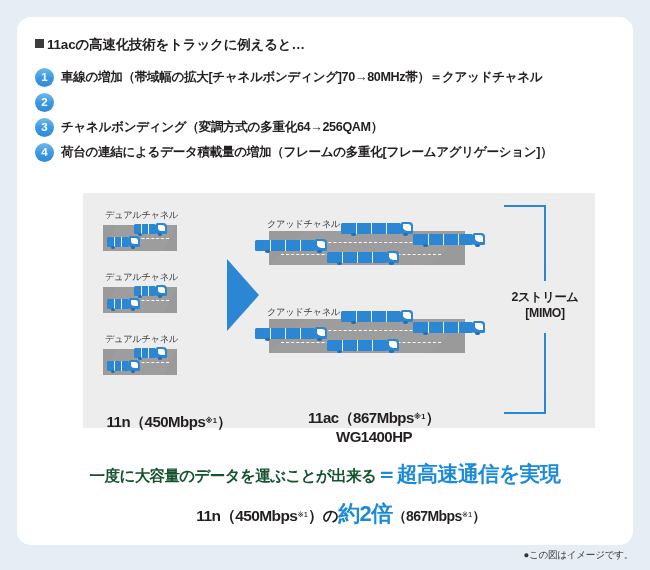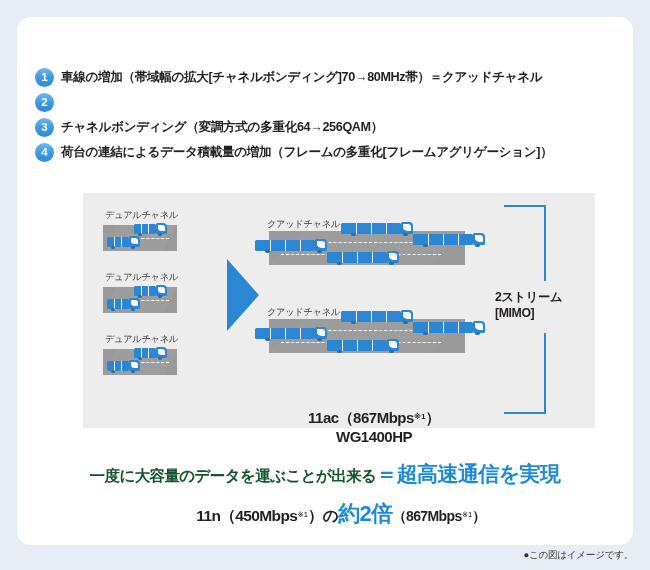--- a/index.html
+++ b/index.html
@@ -175,20 +175,21 @@
     top: 88px;
     width: 20px;
     height: 52px;
     background: #ededed;
   }
   #mimo {
     position: absolute;
     left: 412px;
     top: 96px;
     width: 100px;
+    text-align: center;
     font-size: 12.3px;
     font-weight: bold;
     color: #231f20;
     line-height: 16px;
     letter-spacing: -0.4px;
   }
 
   
   .caption {
     position: absolute;
@@ -258,20 +259,23 @@
     font-size: 9.6px;
     color: #333333;
     letter-spacing: -0.3px;
   }
 </style>
 </head>
 <body>
 
 <div id="card">
 
+  <div class="heading">
+    <span class="sq"></span><span>11acの高速化技術をトラックに例えると…</span>
+  </div>
 
   <div class="bullets">
     <div class="bullet">
       <span class="badge">1</span>
       <span class="btext">車線の増加（帯域幅の拡大[チャネルボンディング]70→80MHz帯）＝クアッドチャネル</span>
     </div>
     <div class="bullet">
       <span class="badge">2</span>
     </div>
     <div class="bullet">
@@ -455,20 +459,23 @@
     </div>
 
     <div id="bracket"></div>
     <div id="bracket-gap"></div>
     <div id="mimo">
       <span>2ストリーム</span><br>
       <span>[MIMO]</span>
     </div>
   </div>
 
+  <div id="cap-left" class="caption">
+    <span>11n（450Mbps</span><sup class="note">※1</sup><span>）</span>
+  </div>
 
   <div id="cap-right" class="caption">
     <span>11ac（867Mbps</span><sup class="note">※1</sup><span>）</span><br>
     <span>WG1400HP</span>
   </div>
 
   <div id="sum1">
     <span class="plain">一度に大容量のデータを運ぶことが出来る</span><span class="hl">＝超高速通信を実現</span>
   </div>
 

